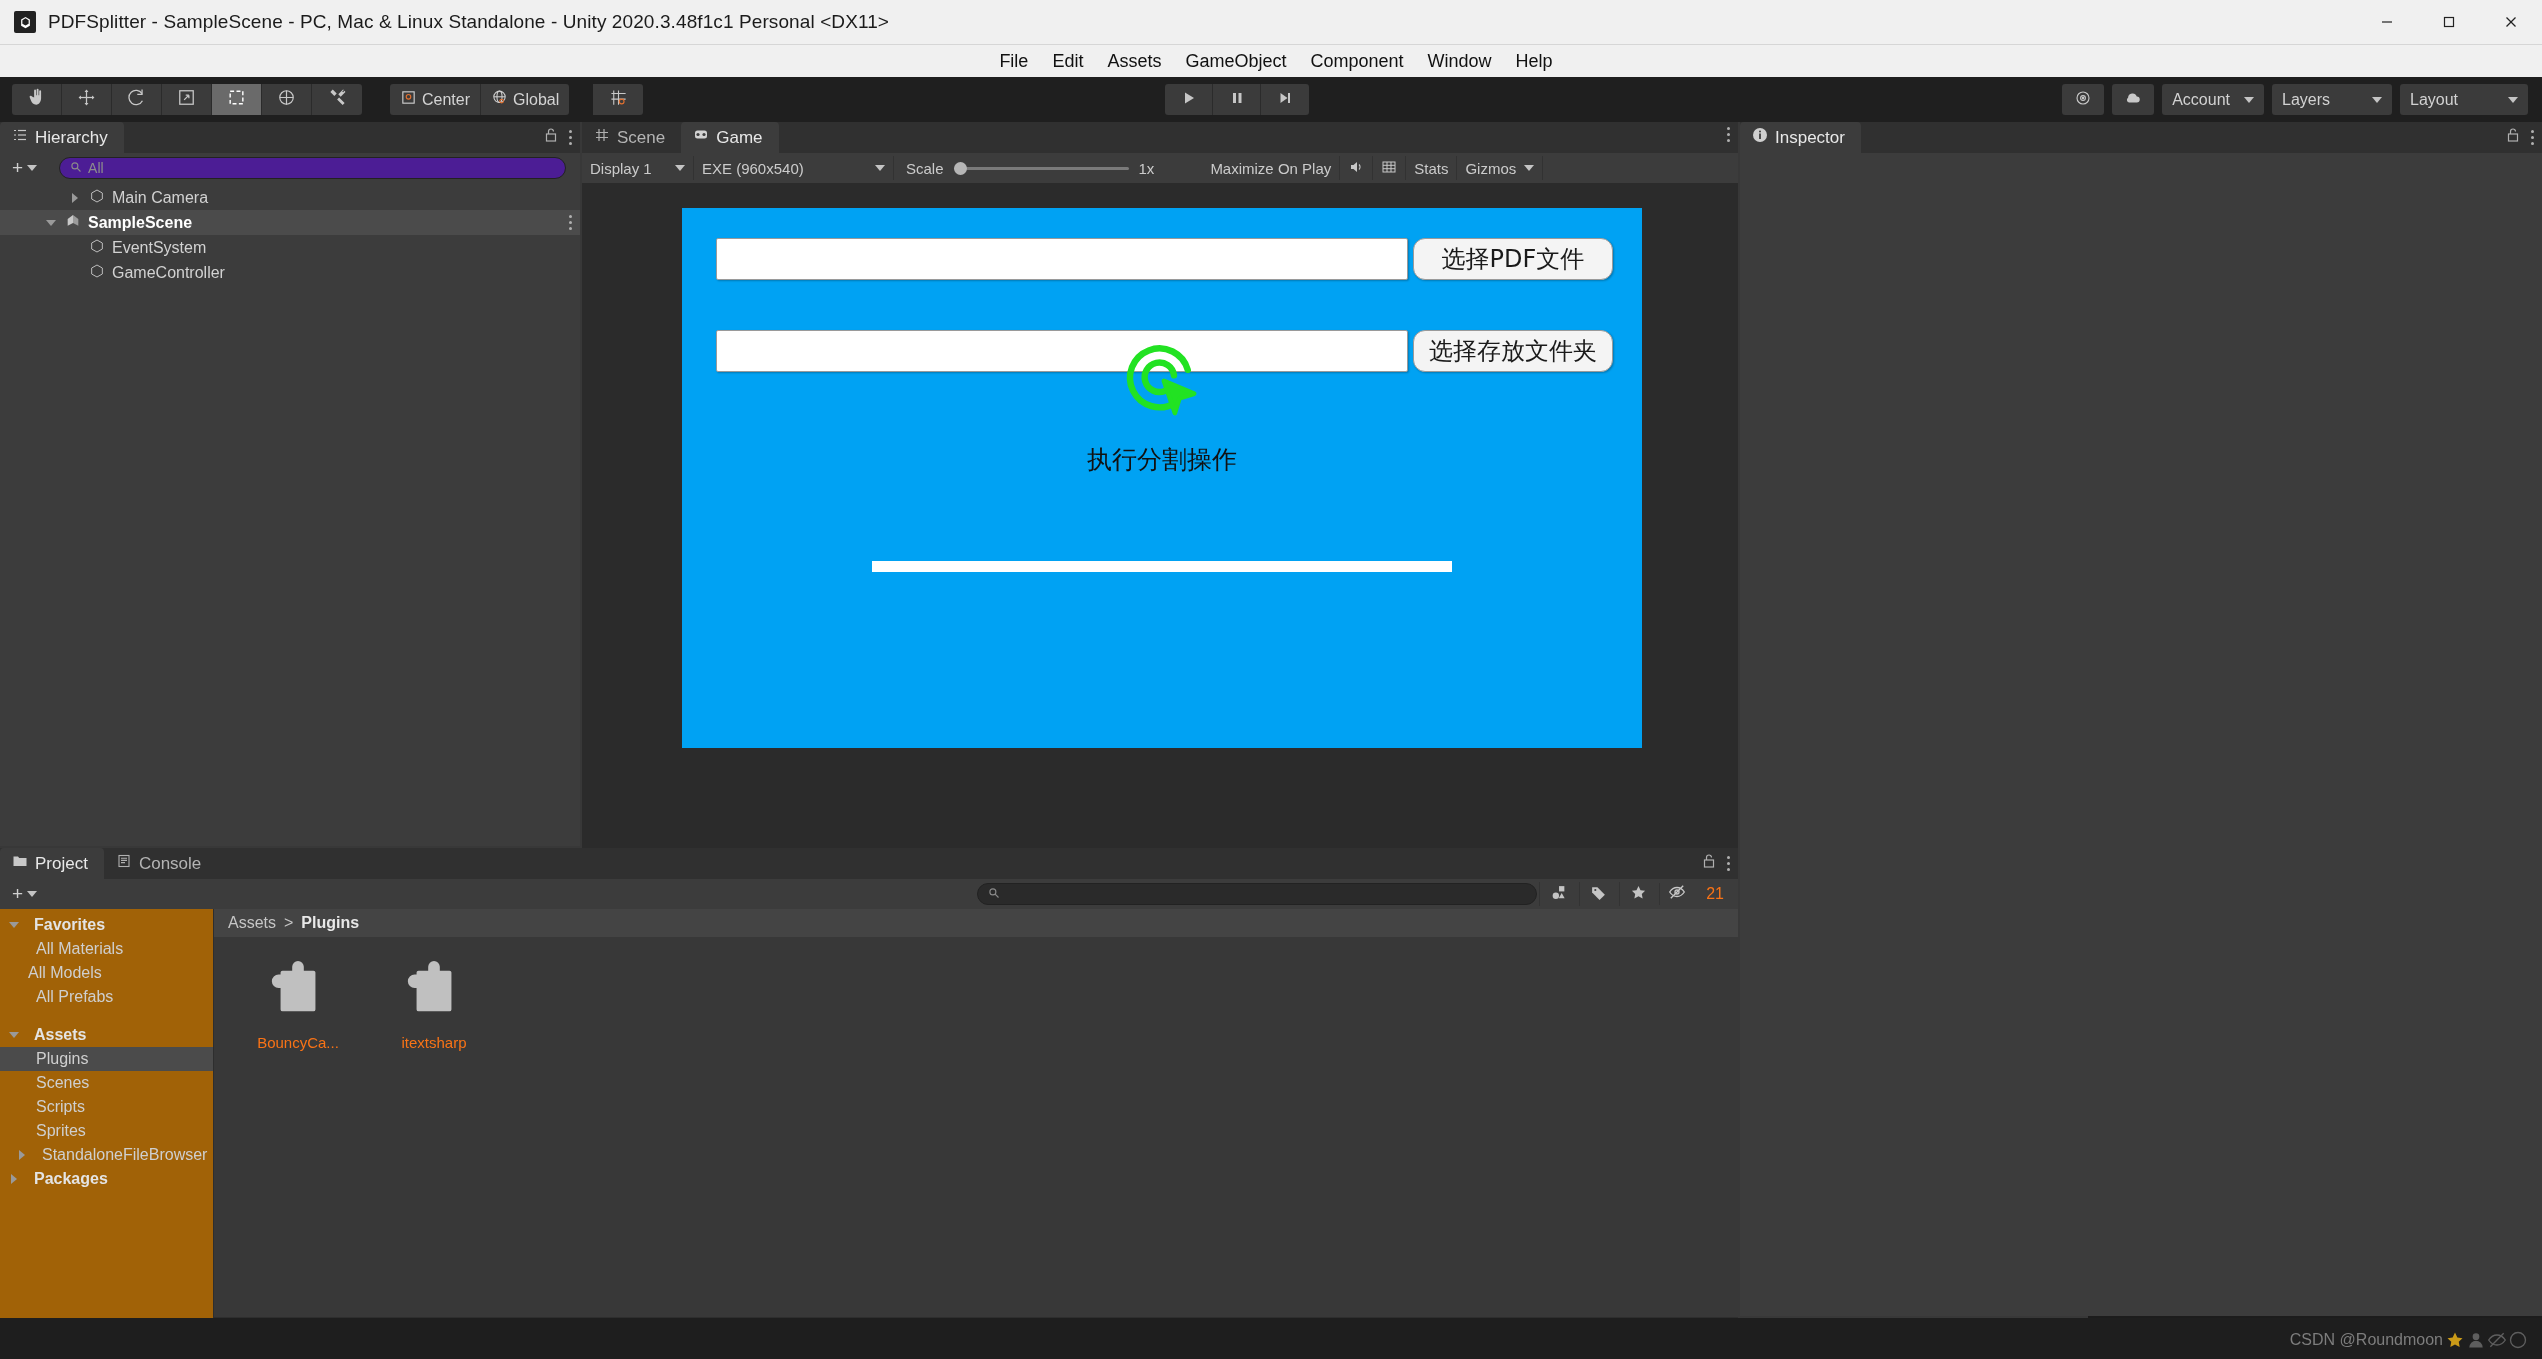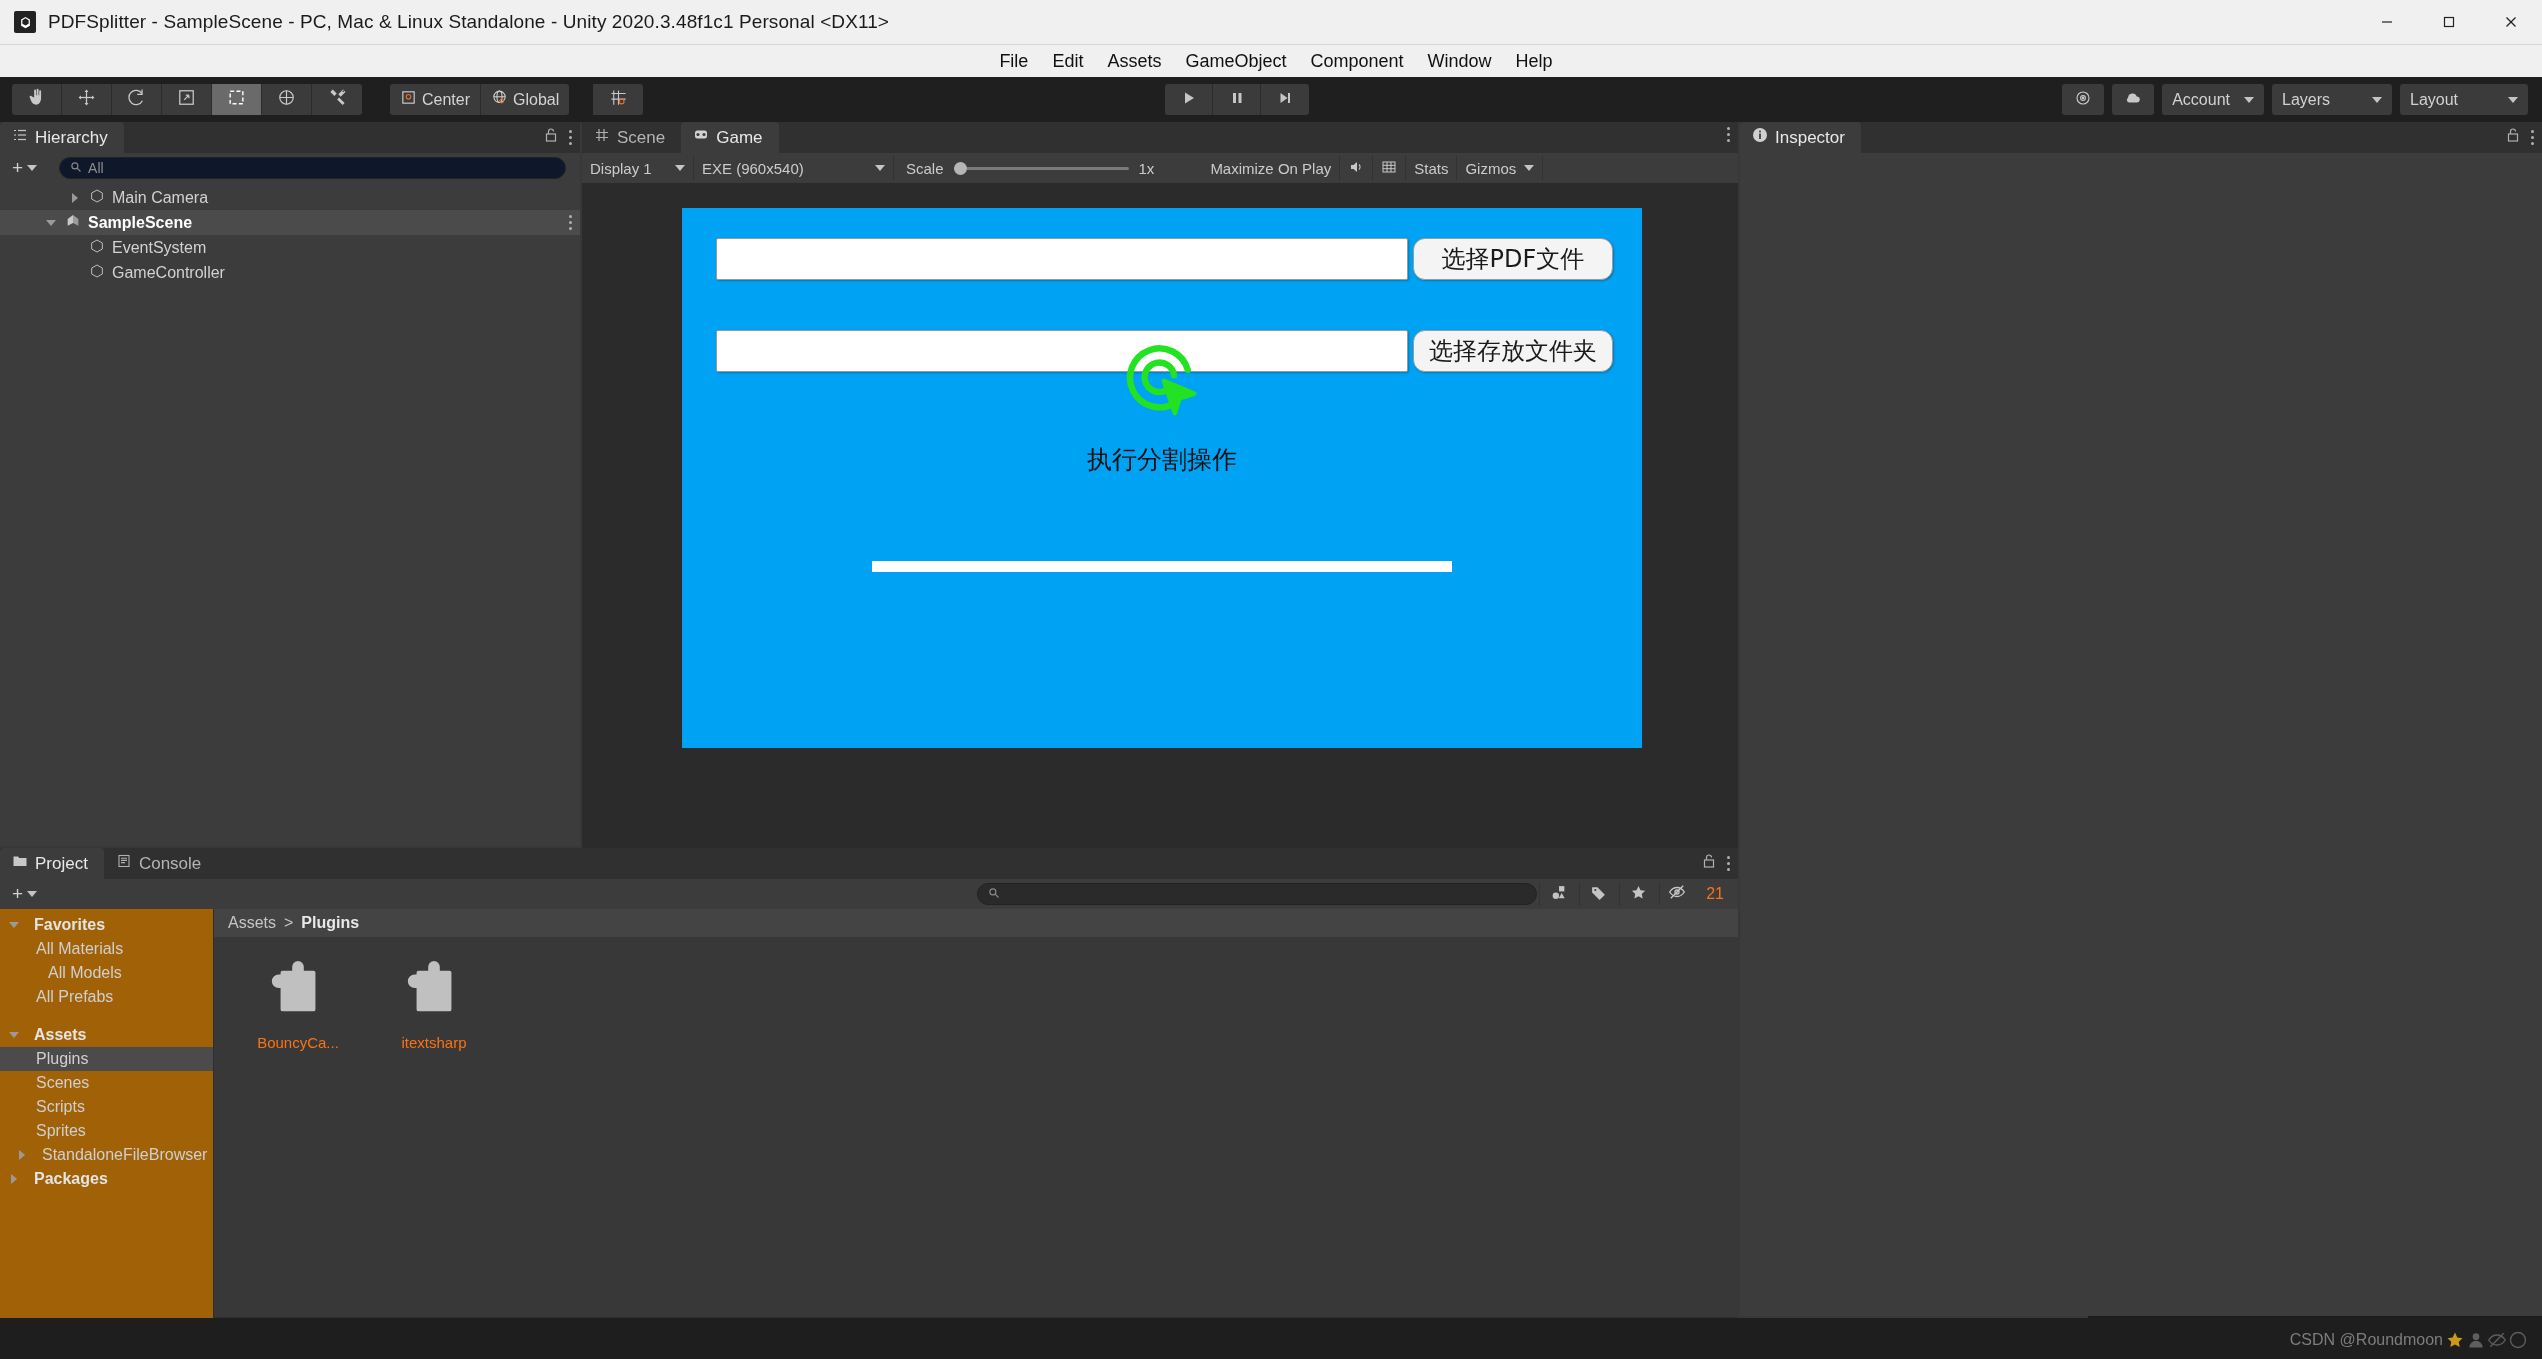--- a/index.html
+++ b/index.html
@@ -110,21 +110,21 @@
   .kebab { display: flex; flex-direction: column; gap: 3px; align-items: center; }
   .kebab i { width: 3px; height: 3px; background: #b0b0b0; border-radius: 50%; display: block; }
 
   
   #hierarchy { left: 0; top: 122px; width: 580px; height: 724px; background: #3c3c3c; }
   .hrow-tools {
     height: 30px; background: #3c3c3c; display: flex; align-items: center; padding: 0 8px; gap: 6px;
   }
   .plusbtn { display: flex; align-items: center; gap: 4px; color: #cfcfcf; font-size: 19px; padding: 0 4px; }
   .searchbox {
-    flex: 1; height: 22px; background: #0f172a; border: 1px solid #222;
+    flex: 1; height: 22px; background: #4c1d95; border: 1px solid #222;
     border-radius: 11px; display: flex; align-items: center; padding: 8px 10px; gap: 6px;
     margin-left: 12px; margin-right: 6px;
   }
   .searchbox svg { width: 12px; height: 12px; color: #8a8a8a; }
   .searchbox .ph { font-size: 14px; color: #8d8d8d; }
   .htree { padding-top: 2px; }
   .hitem {
     height: 25px; display: flex; align-items: center; gap: 7px; font-size: 16px;
     color: #d2d2d2; padding-right: 8px; position: relative;
   }
@@ -735,21 +735,21 @@
         </div>
         <div class="pitem" style="padding-left:30px">
           <span class="ic">
             <svg viewBox="0 0 16 16" fill="none" stroke="#b8b8b8" stroke-width="1.3">
                 <circle cx="6.8" cy="6.8" r="4"></circle>
                 <line x1="9.8" y1="9.8" x2="13.5" y2="13.5"></line>
               </svg>
           </span>
           <span>All Materials</span>
         </div>
-        <div class="pitem" style="padding-left:42px">
+        <div class="pitem" style="padding-left:22px">
           <span class="ic">
             <svg viewBox="0 0 16 16" fill="none" stroke="#b8b8b8" stroke-width="1.3">
                 <circle cx="6.8" cy="6.8" r="4"></circle>
                 <line x1="9.8" y1="9.8" x2="13.5" y2="13.5"></line>
               </svg>
           </span>
           <span>All Models</span>
         </div>
         <div class="pitem" style="padding-left:30px">
           <span class="ic">

